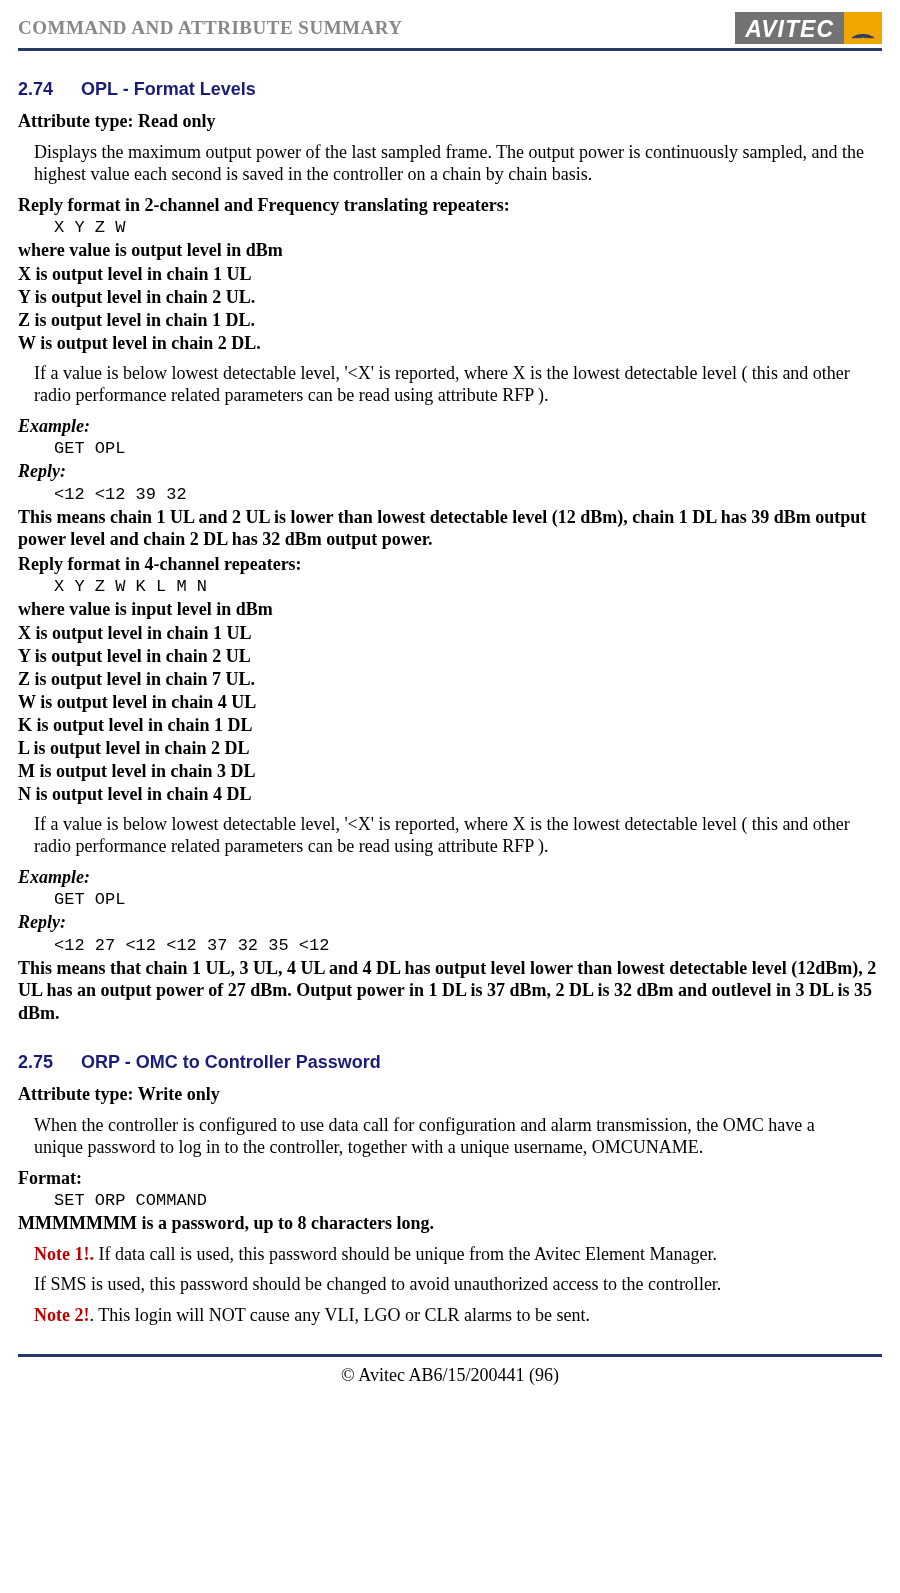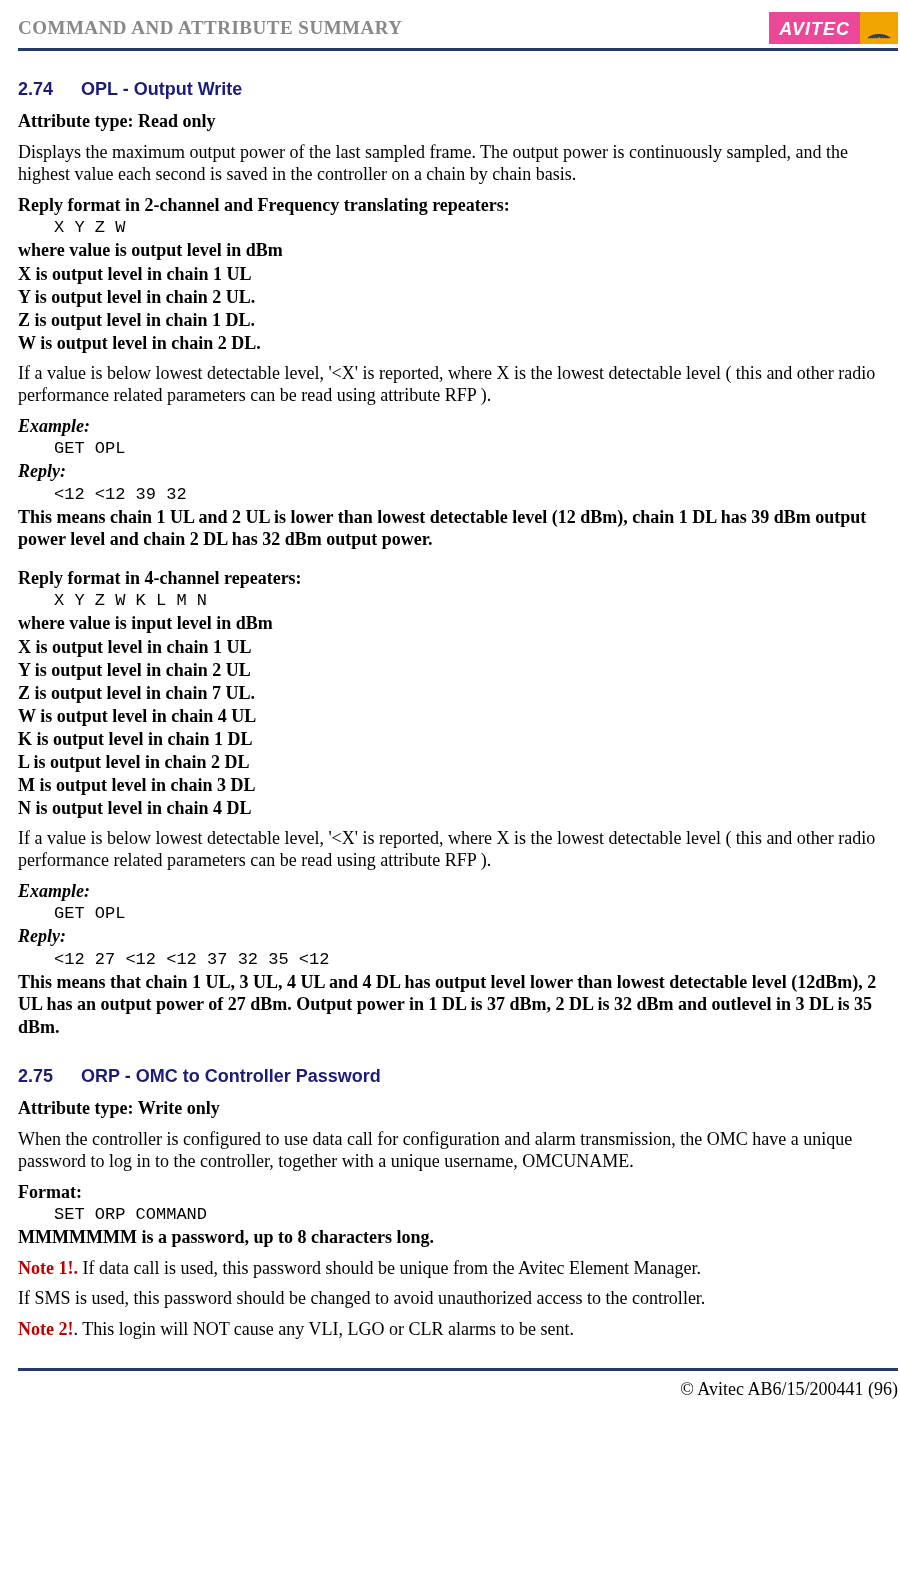--- a/index.html
+++ b/index.html
@@ -5,21 +5,21 @@
   body {
     margin: 0;
     padding: 0;
     font-family: "Times New Roman", Times, serif;
     font-size: 18px;
     color: #000;
     background: #fff;
     width: 900px;
   }
   .page {
-    padding: 12px 2px 18px 18px;
+    padding: 12px 18px 18px 18px;
     box-sizing: border-box;
   }
   .header {
     display: flex;
     justify-content: space-between;
     align-items: center;
     border-bottom: 3px solid #253a66;
     padding-bottom: 4px;
     margin-bottom: 28px;
   }
@@ -29,24 +29,24 @@
     font-size: 19px;
     letter-spacing: 0.5px;
   }
   .logo {
     display: flex;
     align-items: stretch;
     height: 32px;
     font-family: Arial, Helvetica, sans-serif;
   }
   .logo-name {
-    background: #ec4899;
+    background: #737373;
     color: #fff;
     font-weight: bold;
-    font-size: 18px;
+    font-size: 23px;
     font-style: italic;
     padding: 5px 10px 3px 10px;
     display: flex;
     align-items: center;
     letter-spacing: 1px;
   }
   .logo-icon {
     background: #f0a500;
     width: 38px;
     display: flex;
@@ -55,36 +55,36 @@
   }
   .logo-icon svg { display: block; }
   h2.section-heading {
     font-family: Verdana, Geneva, sans-serif;
     font-size: 18px;
     font-weight: bold;
     color: #1b1b7a;
     margin: 20px 0 10px 0;
   }
   h2.section-heading .secnum { margin-right: 28px; }
-  p { margin: 8px 0; line-height: 1.25; }
+  p { margin: 8px 16px; line-height: 1.25; }
   .bold { font-weight: bold; }
   .italic { font-style: italic; }
   .mono {
     font-family: "Courier New", Courier, monospace;
     font-size: 17px;
     white-space: pre;
     margin: 2px 0 2px 36px;
   }
   .note-red { color: #c00000; font-weight: bold; }
   .footer {
     border-top: 3px solid #253a66;
     margin-top: 28px;
     padding-top: 8px;
     display: flex;
-    justify-content: flex-end;
+    justify-content: center;
     font-size: 18px;
   }
   .tight { margin: 2px 0; font-weight: bold; }
   .block { margin: 0 0; }
 </style>
 </head>
 <body>
 
 <div class="page">
 
@@ -100,21 +100,21 @@
             <path d="M8 23 A12 12 0 0 1 22 23"></path>
             <path d="M10 23 A8 8 0 0 1 20 23"></path>
             <path d="M12 23 A5 5 0 0 1 18 23"></path>
           </g>
         </svg>
       </div>
     </div>
   </div>
 
   <h2 class="section-heading">
-    <span class="secnum">2.74</span><span>OPL - Output Write</span>
+    <span class="secnum">2.74</span><span>OPL - Format Levels</span>
   </h2>
 
   <p class="tight">Attribute type: Read only</p>
   <p>Displays the maximum output power of the last sampled frame. The output power is continuously sampled, and the highest value each second is saved in the controller on a chain by chain basis.</p>
 
   <p class="bold tight">Reply format in 2-channel and Frequency translating repeaters:</p>
   <div class="mono">X Y Z W</div>
   <p class="tight">where value is output level in dBm</p>
 
   <div class="block">
@@ -125,21 +125,21 @@
   </div>
 
   <p>If a value is below lowest detectable level, '&lt;X' is reported, where X is the lowest detectable level ( this and other radio performance related parameters can be read using attribute RFP ).</p>
 
   <p class="italic tight">Example:</p>
   <div class="mono">GET OPL</div>
   <p class="italic tight">Reply:</p>
   <div class="mono">&lt;12 &lt;12 39 32</div>
   <p class="tight">This means chain 1 UL and 2 UL is lower than lowest detectable level (12 dBm), chain 1 DL has 39 dBm output power level and chain 2 DL has 32 dBm output power.</p>
 
-  <p class="bold tight" style="margin-top:16px">Reply format in 4-channel repeaters:</p>
+  <p class="bold tight" style="margin-top:2px">Reply format in 4-channel repeaters:</p>
   <div class="mono">X Y Z W K L M N</div>
   <p class="tight">where value is input level in dBm</p>
 
   <div class="block">
     <div class="tight">X is output level in chain 1 UL</div>
     <div class="tight">Y is output level in chain 2 UL</div>
     <div class="tight">Z is output level in chain 7 UL.</div>
     <div class="tight">W is output level in chain 4 UL</div>
     <div class="tight">K is output level in chain 1 DL</div>
     <div class="tight">L is output level in chain 2 DL</div>

